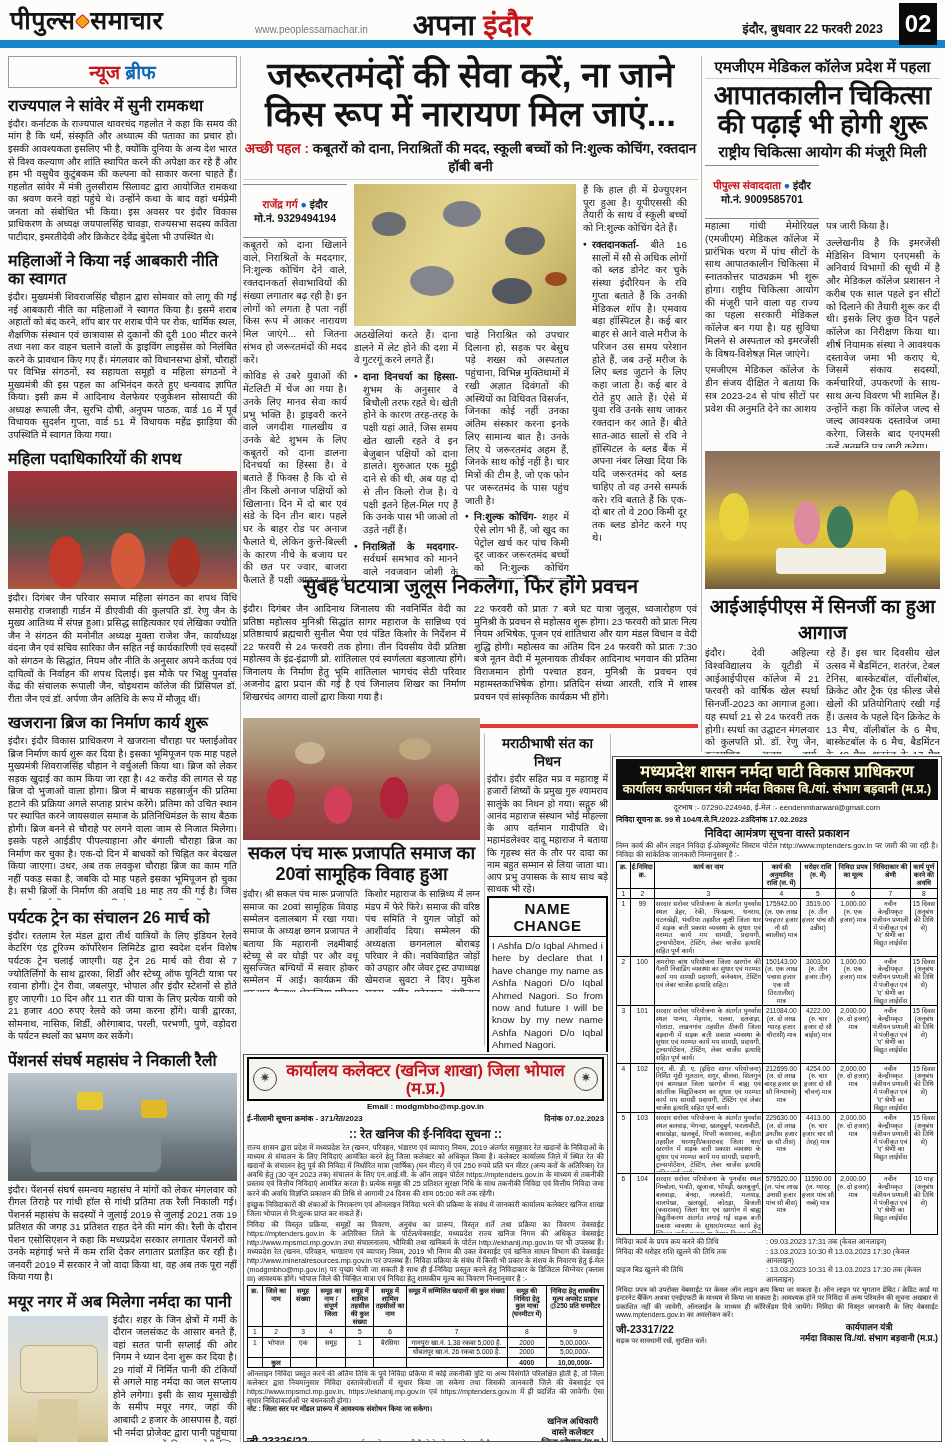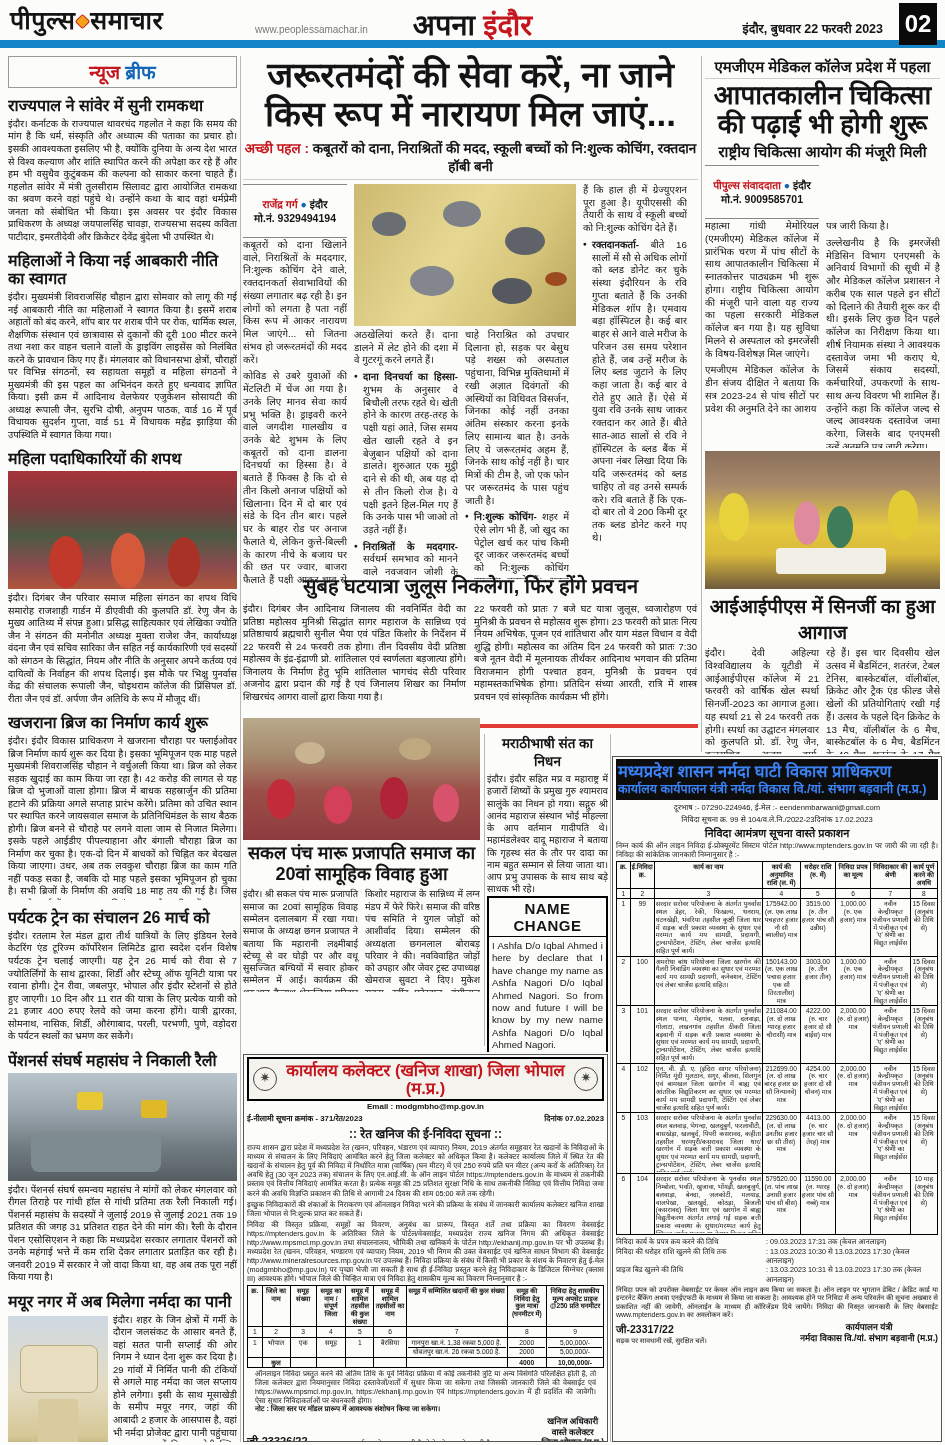--- a/index.html
+++ b/index.html
@@ -65,41 +65,41 @@
        border:1px solid #555;padding:2px 3px;box-sizing:border-box;}
   .bho .banner{border:2px solid #000;background:#f4f3ee;display:flex;align-items:center;gap:5px;padding:2px 4px;}
   .bho .banner .tx{flex:1;text-align:center;font-size:16.5px;font-weight:bold;color:#c4161c;line-height:1.1;}
   .emb{width:22px;height:22px;border:1.5px solid #444;border-radius:50%;color:#444;font-size:13px;
        line-height:20px;text-align:center;flex:0 0 auto;}
   .bho .inforow{display:flex;justify-content:space-between;font-size:7.8px;font-weight:bold;margin:2px 0;}
   .bho .title{text-align:center;font-size:12px;font-weight:bold;margin:1px 0;}
   .bho p{font-size:7.3px;line-height:1.24;text-align:justify;margin:0 0 2px;}
   .bho table{border-collapse:collapse;width:100%;font-size:6.7px;margin:2px 0;}
   .bho th,.bho td{border:1px solid #000;padding:1px;text-align:center;vertical-align:top;line-height:1.15;}
-  .bho .notes{font-size:7.2px;line-height:1.22;text-align:justify;margin:1px 8px;}
+  .bho .notes{font-size:7.2px;line-height:1.22;text-align:justify;margin:1px 0;}
   .bho .foot{display:flex;justify-content:space-between;align-items:flex-end;margin-top:2px;}
   .bho .gno{font-size:11px;font-weight:bold;}
   .bho .slog{font-size:7.5px;}
   .bho .sig{font-size:8.5px;font-weight:bold;text-align:center;line-height:1.25;}
   
   .colR{position:absolute;left:705px;top:56px;width:235px;height:698px;overflow:hidden;}
   .rkicker{font-size:15px;font-weight:bold;text-align:center;border-bottom:1px solid #cfcfc9;padding-bottom:2px;margin-bottom:2px;}
   .rhl{font-size:26px;font-weight:bold;text-align:center;line-height:1.12;margin:2px 0;}
   .rsub{font-size:15px;font-weight:bold;text-align:center;margin:2px 0 4px;}
   .cols2{display:flex;gap:7px;overflow:hidden;}
   .cols2 .c{width:114px;}
   .iipsh{font-size:19px;font-weight:bold;text-align:center;margin:4px 0 2px;}
   
   .nar{position:absolute;left:612px;top:756px;width:330px;height:686px;overflow:hidden;
        border:1px solid #555;padding:2px 3px;box-sizing:border-box;}
-  .nar .banner{background:#0d0d0d;color:#3b82f6;padding:3px 2px;line-height:1.2;}
+  .nar .banner{background:#0d0d0d;color:#fef9c3;text-align:center;padding:3px 2px;line-height:1.2;}
   .nar .banner .l1{font-size:16.5px;font-weight:bold;}
   .nar .banner .l2{font-size:12.5px;font-weight:bold;}
   .nar .contact{text-align:center;font-size:7.6px;margin:2px 0;}
-  .nar .inforow{display:flex;justify-content:center;font-size:7.6px;font-weight:normal;}
+  .nar .inforow{display:flex;justify-content:flex-start;font-size:7.6px;font-weight:bold;}
   .nar .title{text-align:center;font-size:11px;font-weight:bold;margin:1px 0;}
   .nar .intro{font-size:7.4px;line-height:1.25;text-align:justify;margin:1px 0;}
   .nar table{border-collapse:collapse;width:100%;font-size:6.6px;margin:2px 0;}
   .nar th,.nar td{border:1px solid #000;padding:1px;text-align:center;vertical-align:top;line-height:1.18;}
   .nar td .wk{text-align:justify;max-height:58px;overflow:hidden;}
   .nar .drow{display:flex;font-size:7.2px;line-height:1.3;}
   .nar .drow .dl{width:150px;flex:0 0 auto;}
   .nar .drow .dv{flex:1;}
   .nar .note{font-size:6.9px;line-height:1.22;text-align:justify;margin:2px 0;}
   .nar .foot{display:flex;justify-content:space-between;align-items:flex-end;}

